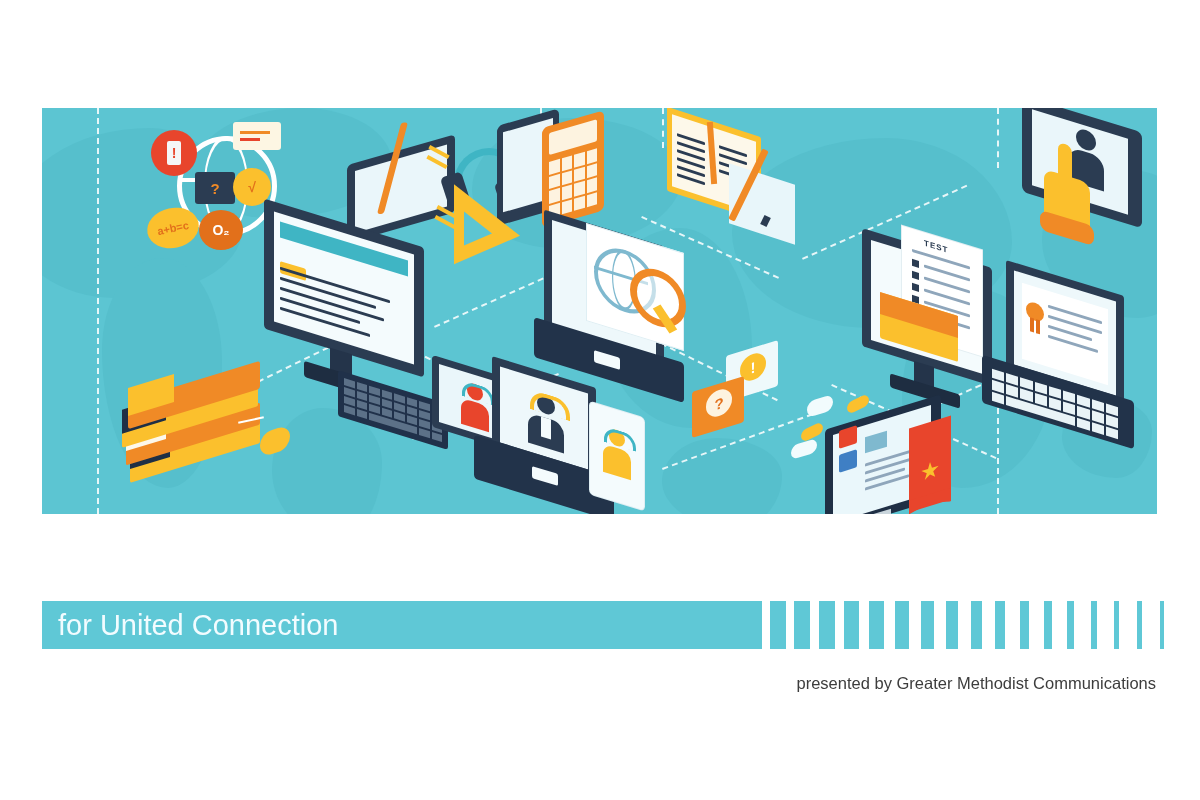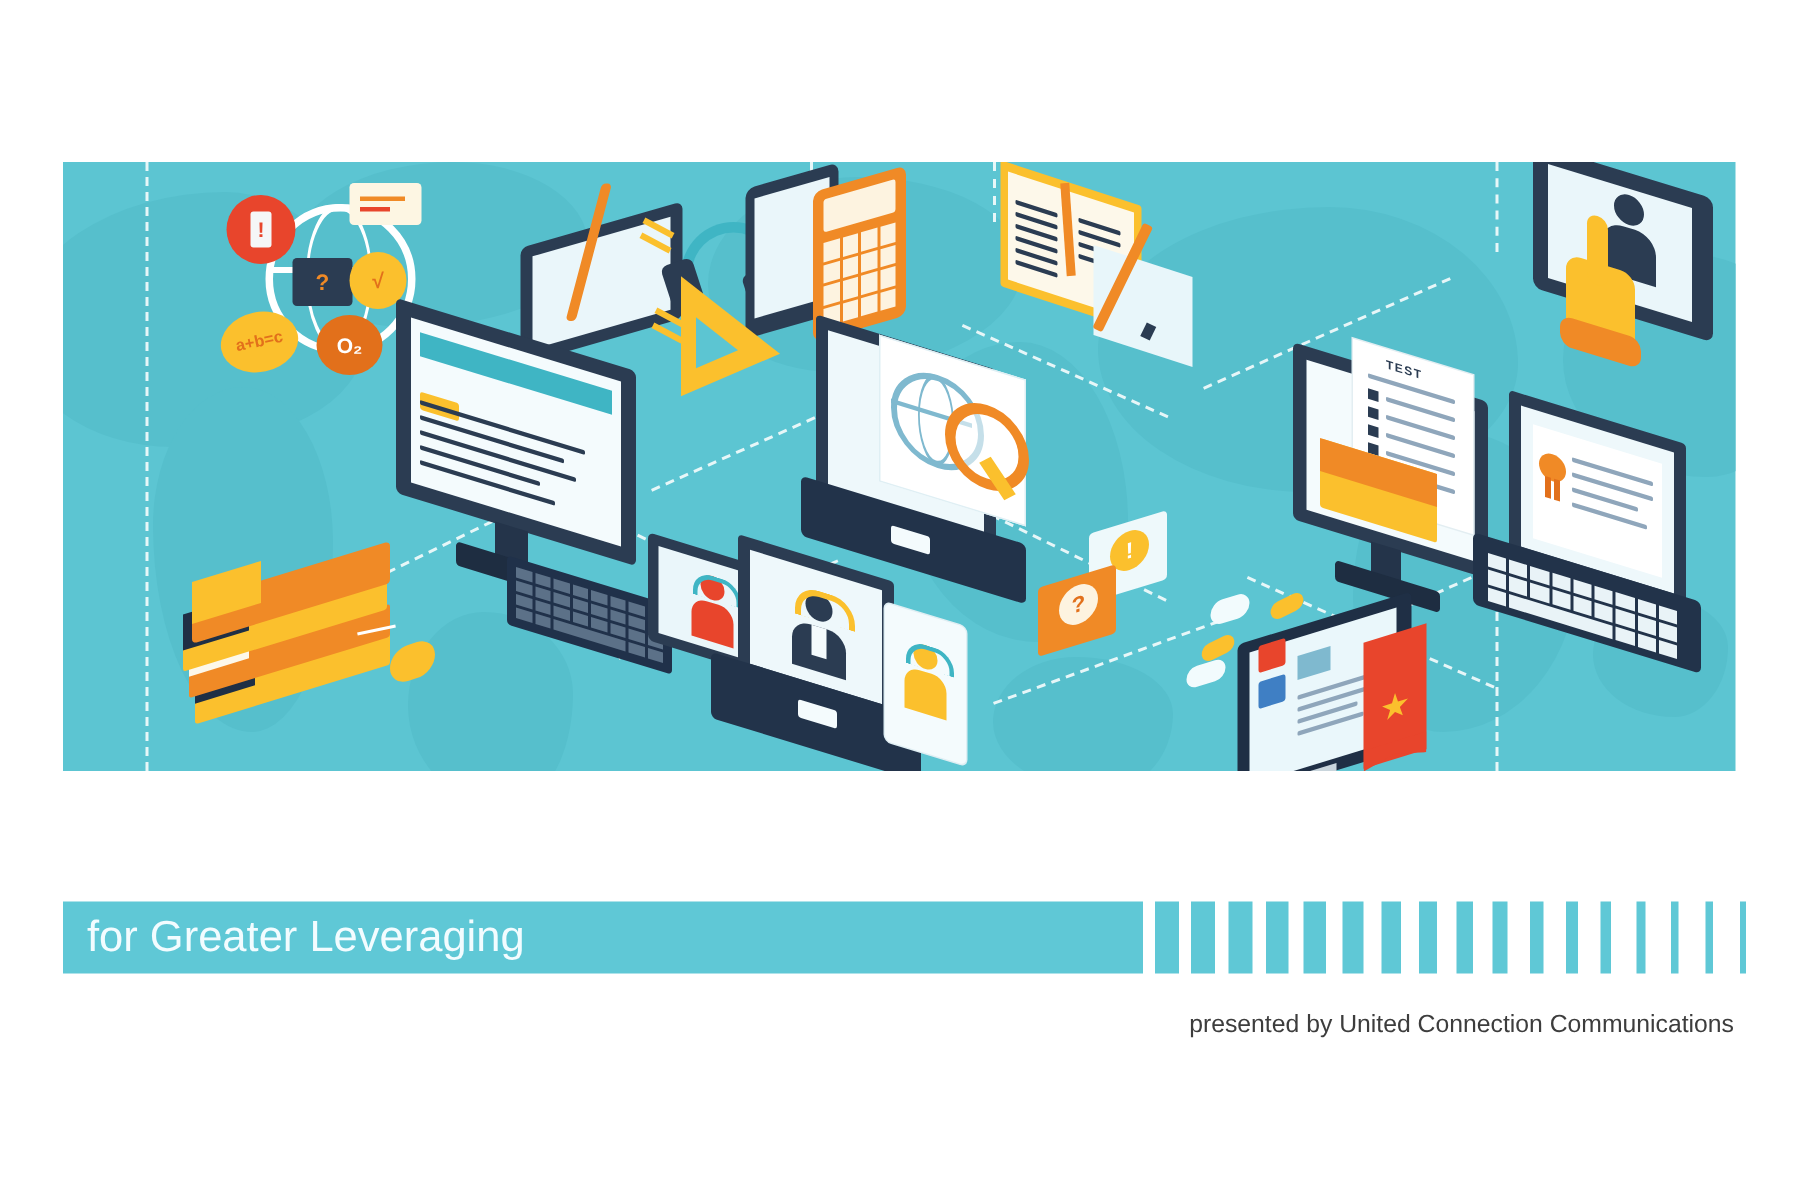--- a/index.html
+++ b/index.html
@@ -120,21 +120,21 @@
       <div style="position:absolute;left:30px;top:10px;width:90px;height:90px;border-radius:50%;border:5px solid #fff;"></div>
       <div style="position:absolute;left:30px;top:10px;width:90px;height:90px;border-radius:50%;border:4px solid #fff;transform:scaleX(.45);"></div>
       <div style="position:absolute;left:32px;top:52px;width:86px;height:4px;background:#fff;"></div>
 
       <div class="circ red" style="left:4px;top:4px;width:46px;height:46px;font-size:16px;">
         <div style="width:14px;height:24px;background:#f5f6f7;border-radius:2px;display:flex;align-items:center;justify-content:center;color:#e8452c;font-size:14px;">!</div>
       </div>
       <div class="circ" style="left:48px;top:46px;width:40px;height:32px;background:#2b3c52;border-radius:3px;font-size:15px;color:#f08a26;">?</div>
       <div class="circ yellow" style="left:86px;top:42px;width:38px;height:38px;font-size:14px;color:#e2701b;">√</div>
       <div class="circ yellow" style="left:0px;top:82px;width:52px;height:40px;border-radius:50%;font-size:11px;color:#e2701b;transform:rotate(-12deg);">a+b=c</div>
-      <div class="circ orange-d" style="left:64px;top:84px;width:44px;height:40px;font-size:14px;">O₂</div>
+      <div class="circ orange-d" style="left:52px;top:84px;width:44px;height:40px;font-size:14px;">O₂</div>
       <div class="ic" style="left:86px;top:-4px;width:48px;height:28px;background:#fdf6e3;border-radius:3px;">
         <div style="position:absolute;left:7px;top:9px;width:30px;height:3px;background:#f08a26;"></div>
         <div style="position:absolute;left:7px;top:16px;width:20px;height:3px;background:#e8452c;"></div>
       </div>
     </div>
 
     <div class="ic" style="left:305px;top:30px;width:120px;height:110px;transform:skewY(-16deg);">
       <div class="tab-body" style="left:0;top:10px;width:108px;height:78px;"></div>
       <div class="tab-scr" style="left:8px;top:18px;width:92px;height:62px;"></div>
       <div class="ic" style="left:42px;top:-18px;width:7px;height:88px;background:#f08a26;transform:rotate(16deg);border-radius:3px;"></div>
@@ -415,21 +415,21 @@
       <div style="position:absolute;left:28px;top:-2px;width:132px;height:28px;background:#f08a26;transform:skewY(-17deg);border-radius:3px;"></div>
       <div style="position:absolute;left:28px;top:-2px;width:46px;height:28px;background:#fbc02d;transform:skewY(-17deg);"></div>
       <div style="position:absolute;left:160px;top:46px;width:30px;height:24px;background:#fbc02d;border-radius:12px;transform:skewY(-17deg);"></div>
       <div style="position:absolute;left:138px;top:36px;width:26px;height:2px;background:#fff;transform:rotate(-12deg);"></div>
     </div>
 
   </div>
 
 
   <div id="band">
-    <div id="subtitle">for Greater Leveraging</div>
+    <div id="subtitle">for United Connection</div>
   </div>
 
   <div id="bars">
       <i style="left: 0px; width: 16px; background: rgb(95, 200, 214);"></i>
       <i style="left: 24px; width: 16px; background: rgb(95, 200, 214);"></i>
       <i style="left: 48.7px; width: 16px; background: rgb(95, 200, 214);"></i>
       <i style="left: 74.1px; width: 15px; background: rgb(95, 200, 214);"></i>
       <i style="left: 99.2px; width: 15px; background: rgb(95, 200, 214);"></i>
       <i style="left: 125px; width: 14px; background: rgb(95, 200, 214);"></i>
       <i style="left: 150.5px; width: 13px; background: rgb(95, 200, 214);"></i>
@@ -438,15 +438,15 @@
       <i style="left: 225.2px; width: 10px; background: rgb(95, 200, 214);"></i>
       <i style="left: 249.5px; width: 9px; background: rgb(95, 200, 214);"></i>
       <i style="left: 273.5px; width: 8px; background: rgb(95, 200, 214);"></i>
       <i style="left: 297.2px; width: 7px; background: rgb(95, 200, 214);"></i>
       <i style="left: 320.6px; width: 6px; background: rgb(95, 200, 214);"></i>
       <i style="left: 343.7px; width: 5px; background: rgb(95, 200, 214);"></i>
       <i style="left: 366.5px; width: 5px; background: rgb(95, 200, 214);"></i>
       <i style="left: 390px; width: 4px; background: rgb(95, 200, 214);"></i>
     </div>
 
-  <div id="presented">presented by United Connection Communications</div>
+  <div id="presented">presented by Greater Methodist Communications</div>
 
 </div>
 
 </body></html>

